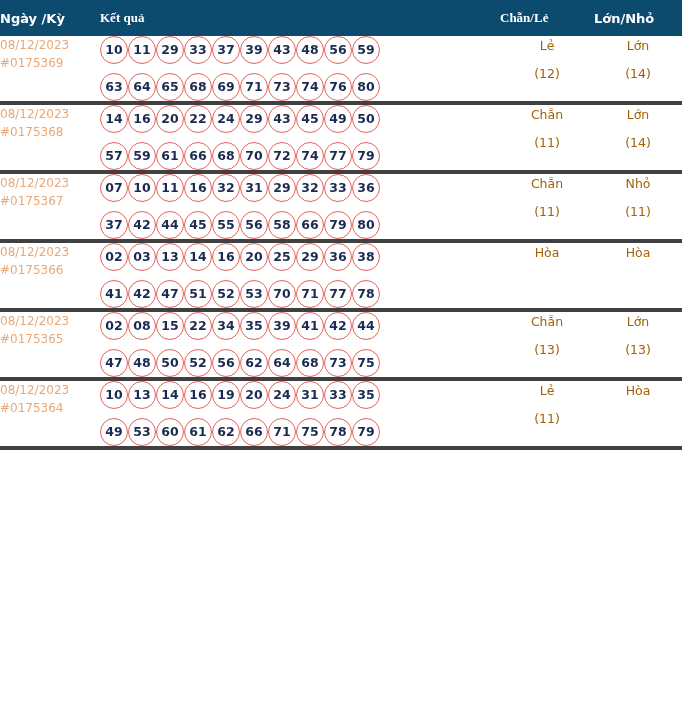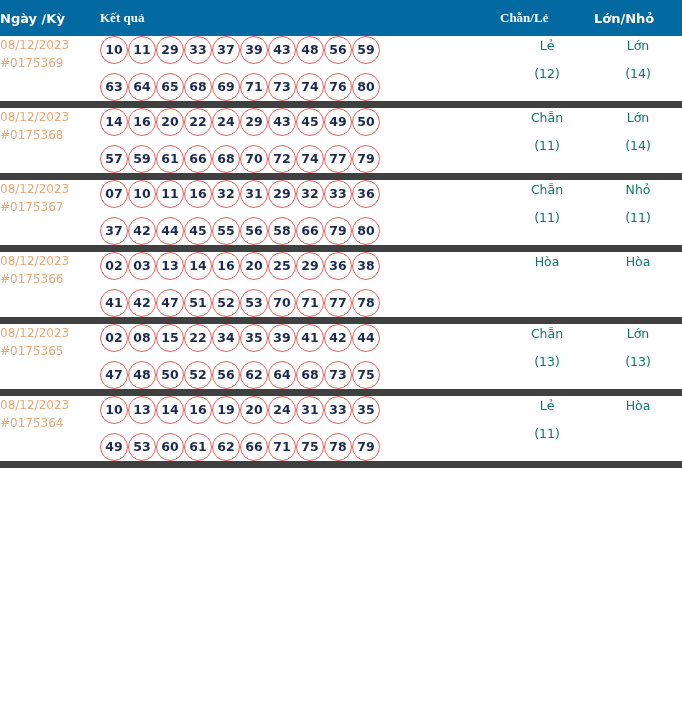--- a/index.html
+++ b/index.html
@@ -13,60 +13,60 @@
     font-family: "DejaVu Sans", "Liberation Sans", sans-serif;
     overflow: hidden;
   }
   .results-table {
     width: 682px;
     border-collapse: collapse;
     table-layout: fixed;
   }
   
   .table-head tr {
-    background: #0369a1;
+    background: #0c4a6e;
     height: 36px;
   }
   .table-head th {
     color: #ffffff;
     font-size: 13px;
     font-weight: bold;
     text-align: left;
     padding: 0;
     vertical-align: middle;
     white-space: nowrap;
   }
   .th-date    { width: 100px; padding-left: 10px; }
   .th-result  { width: 400px; padding-left: 12px; font-family: Liberation Serif, serif; }
   .th-parity  { width: 94px;  text-align: center; font-family: Liberation Serif, serif; }
   .th-size    { width: 88px;  text-align: center; }
 
   
   .table-body tr {
-    border-bottom: 7px solid #404040;
+    border-bottom: 4px solid #404040;
   }
   .table-body td {
     padding: 0;
     vertical-align: top;
     background: #ffffff;
   }
   .cell-date {
     padding: 12px 0 0 10px;
     color: #e8a877;
     font-size: 12px;
     line-height: 18px;
     white-space: nowrap;
   }
   .cell-result {
     padding: 9px 0 12px 2px;
   }
   .cell-verdict {
     padding: 12px 0 0 0;
     text-align: center;
-    color: #0f766e;
+    color: #a16207;
     font-size: 12.5px;
     line-height: 20px;
     white-space: nowrap;
   }
   .verdict-count { display: block; margin-top: 8px; }
 
   
   .ball-row {
     display: flex;
     flex-wrap: nowrap;

